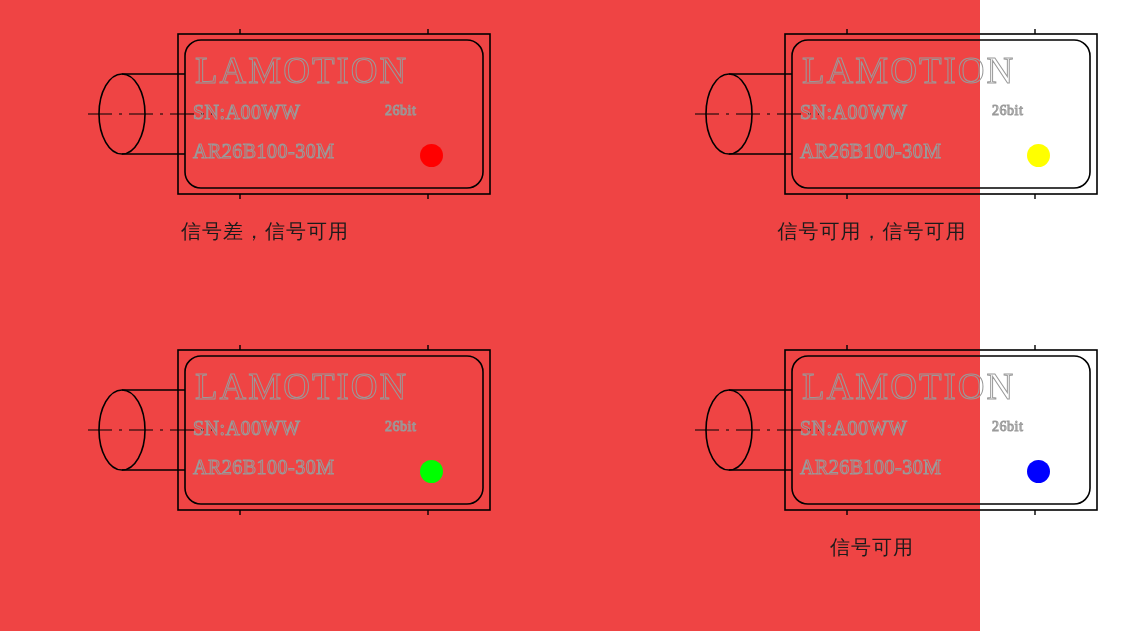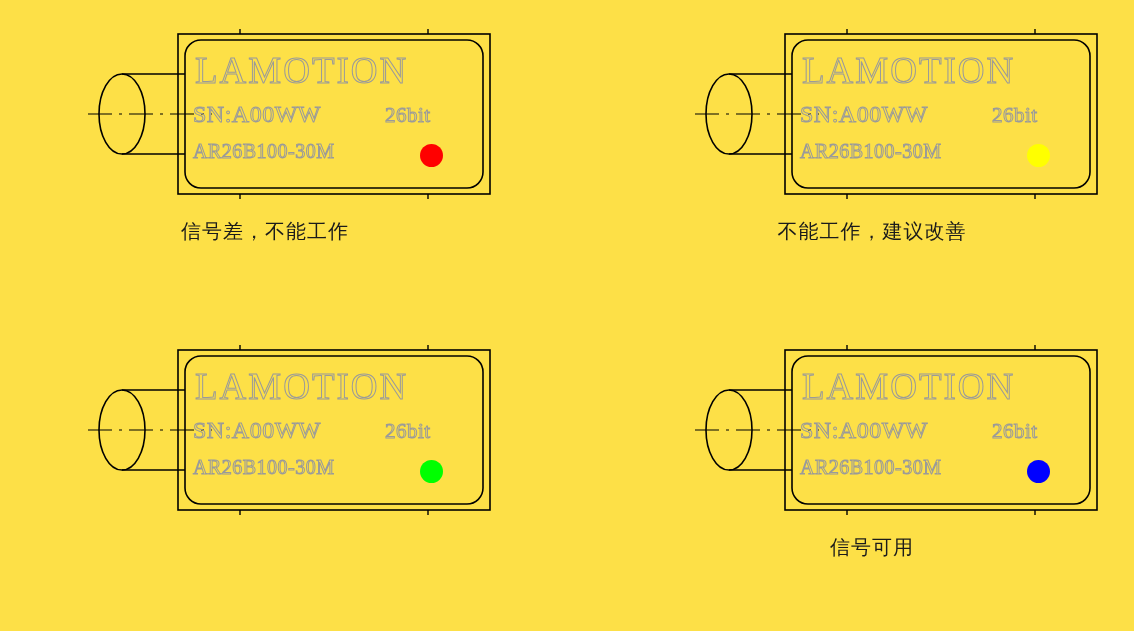--- a/index.html
+++ b/index.html
@@ -11,23 +11,23 @@
   body {
     width: 1143px;
     height: 631px;
     font-family: "Liberation Sans", sans-serif;
     overflow: hidden;
     position: relative;
   }
 
   #canvas {
     position: relative;
-    width: 1134px;
+    width: 980px;
     height: 631px;
-    background: #fde047;
+    background: #ef4444;
   }
 
   
   .cell {
     position: absolute;
     width: 520px;
     height: 300px;
   }
   .cell-0 { left: 30px;  top: 22px;  }
   .cell-1 { left: 637px; top: 22px;  }
@@ -67,26 +67,26 @@
   }
   .ftxt-brand {
     left: 165px;
     top: 27px;
     font-size: 37px;
     letter-spacing: 2px;
   }
   .ftxt-sn {
     left: 163px;
     top: 79px;
-    font-size: 24px;
+    font-size: 20px;
   }
   .ftxt-bits {
     left: 355px;
     top: 81px;
-    font-size: 21px;
+    font-size: 14px;
   }
   .ftxt-model {
     left: 163px;
     top: 118px;
     font-size: 20px;
   }
 
   
   .led {
     position: absolute;
@@ -137,21 +137,21 @@
         </g>
       </svg>
       <div class="face-text">
         <div class="ftxt ftxt-brand">LAMOTION</div>
         <div class="ftxt ftxt-sn">SN:A00WW</div>
         <div class="ftxt ftxt-bits">26bit</div>
         <div class="ftxt ftxt-model">AR26B100-30M</div>
       </div>
       <div class="led" style="background: rgb(255, 0, 0);"></div>
     </div>
-    <div class="caption">信号差，不能工作</div>
+    <div class="caption">信号差，信号可用</div>
   </div>
 
   <div class="cell cell-1">
     <div class="device">
       <svg viewBox="0 0 470 185" xmlns="http://www.w3.org/2000/svg">
         <g fill="none" stroke="#000000" stroke-width="1.6">
           <rect x="148" y="12" width="312" height="160"></rect>
           <rect x="155" y="18" width="298" height="148" rx="16" ry="16"></rect>
           <path d="M92 52 L155 52"></path>
           <path d="M92 132 L155 132"></path>
@@ -168,21 +168,21 @@
         </g>
       </svg>
       <div class="face-text">
         <div class="ftxt ftxt-brand">LAMOTION</div>
         <div class="ftxt ftxt-sn">SN:A00WW</div>
         <div class="ftxt ftxt-bits">26bit</div>
         <div class="ftxt ftxt-model">AR26B100-30M</div>
       </div>
       <div class="led" style="background: rgb(255, 255, 0);"></div>
     </div>
-    <div class="caption">不能工作，建议改善</div>
+    <div class="caption">信号可用，信号可用</div>
   </div>
 
   <div class="cell cell-2">
     <div class="device">
       <svg viewBox="0 0 470 185" xmlns="http://www.w3.org/2000/svg">
         <g fill="none" stroke="#000000" stroke-width="1.6">
           <rect x="148" y="12" width="312" height="160"></rect>
           <rect x="155" y="18" width="298" height="148" rx="16" ry="16"></rect>
           <path d="M92 52 L155 52"></path>
           <path d="M92 132 L155 132"></path>

